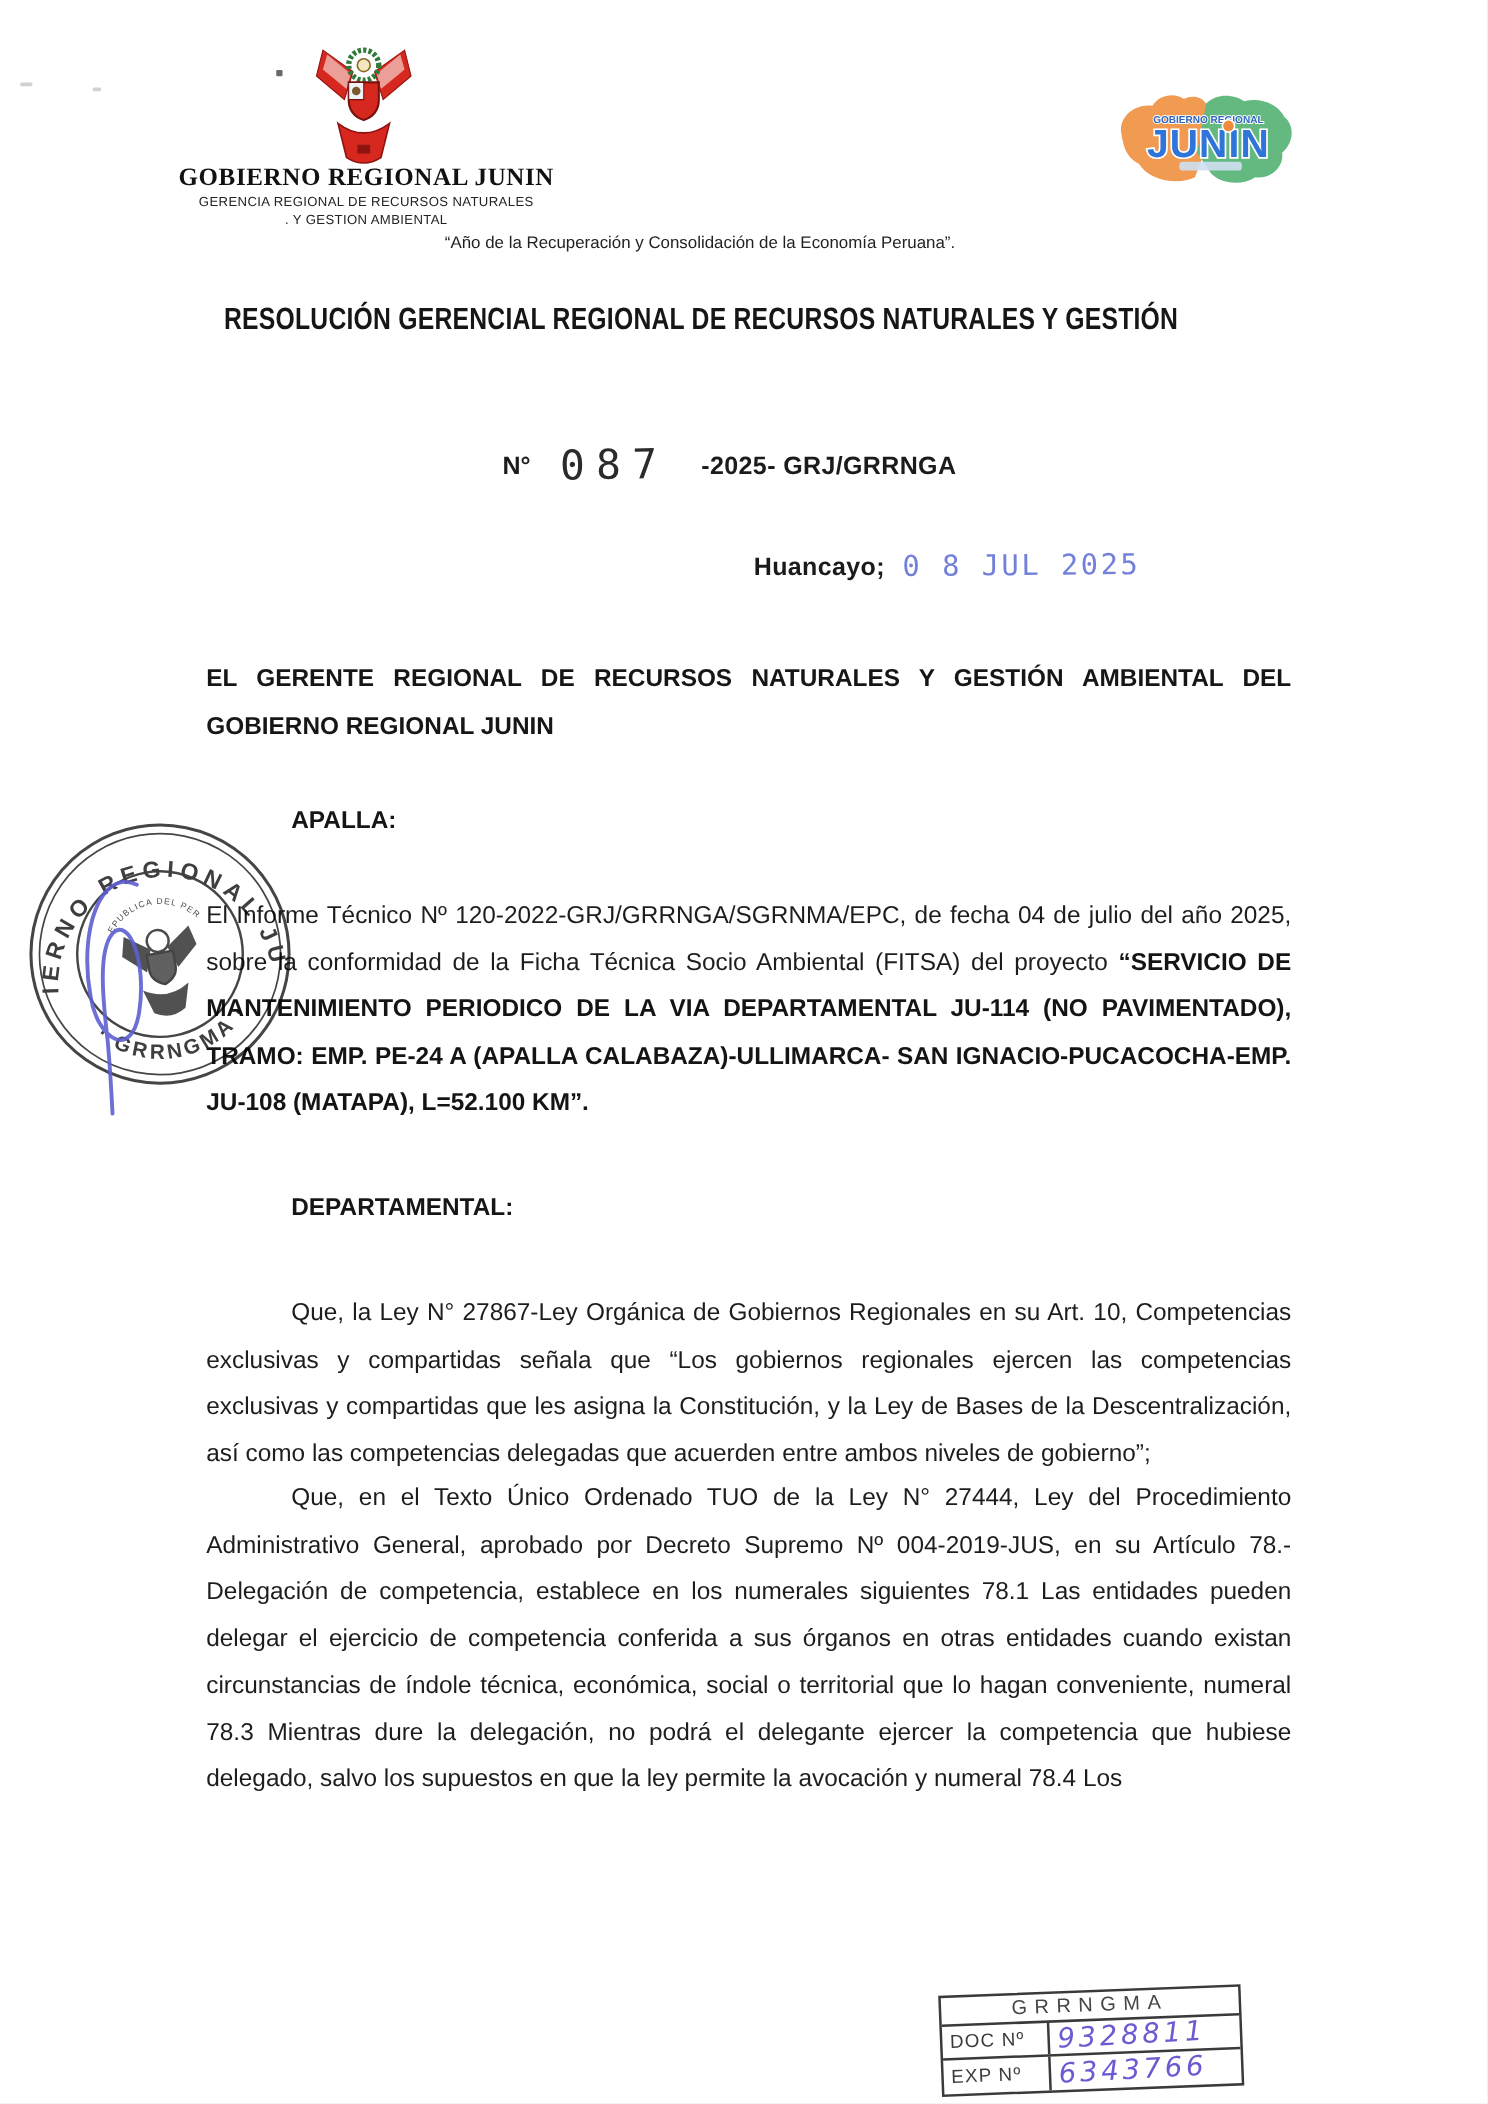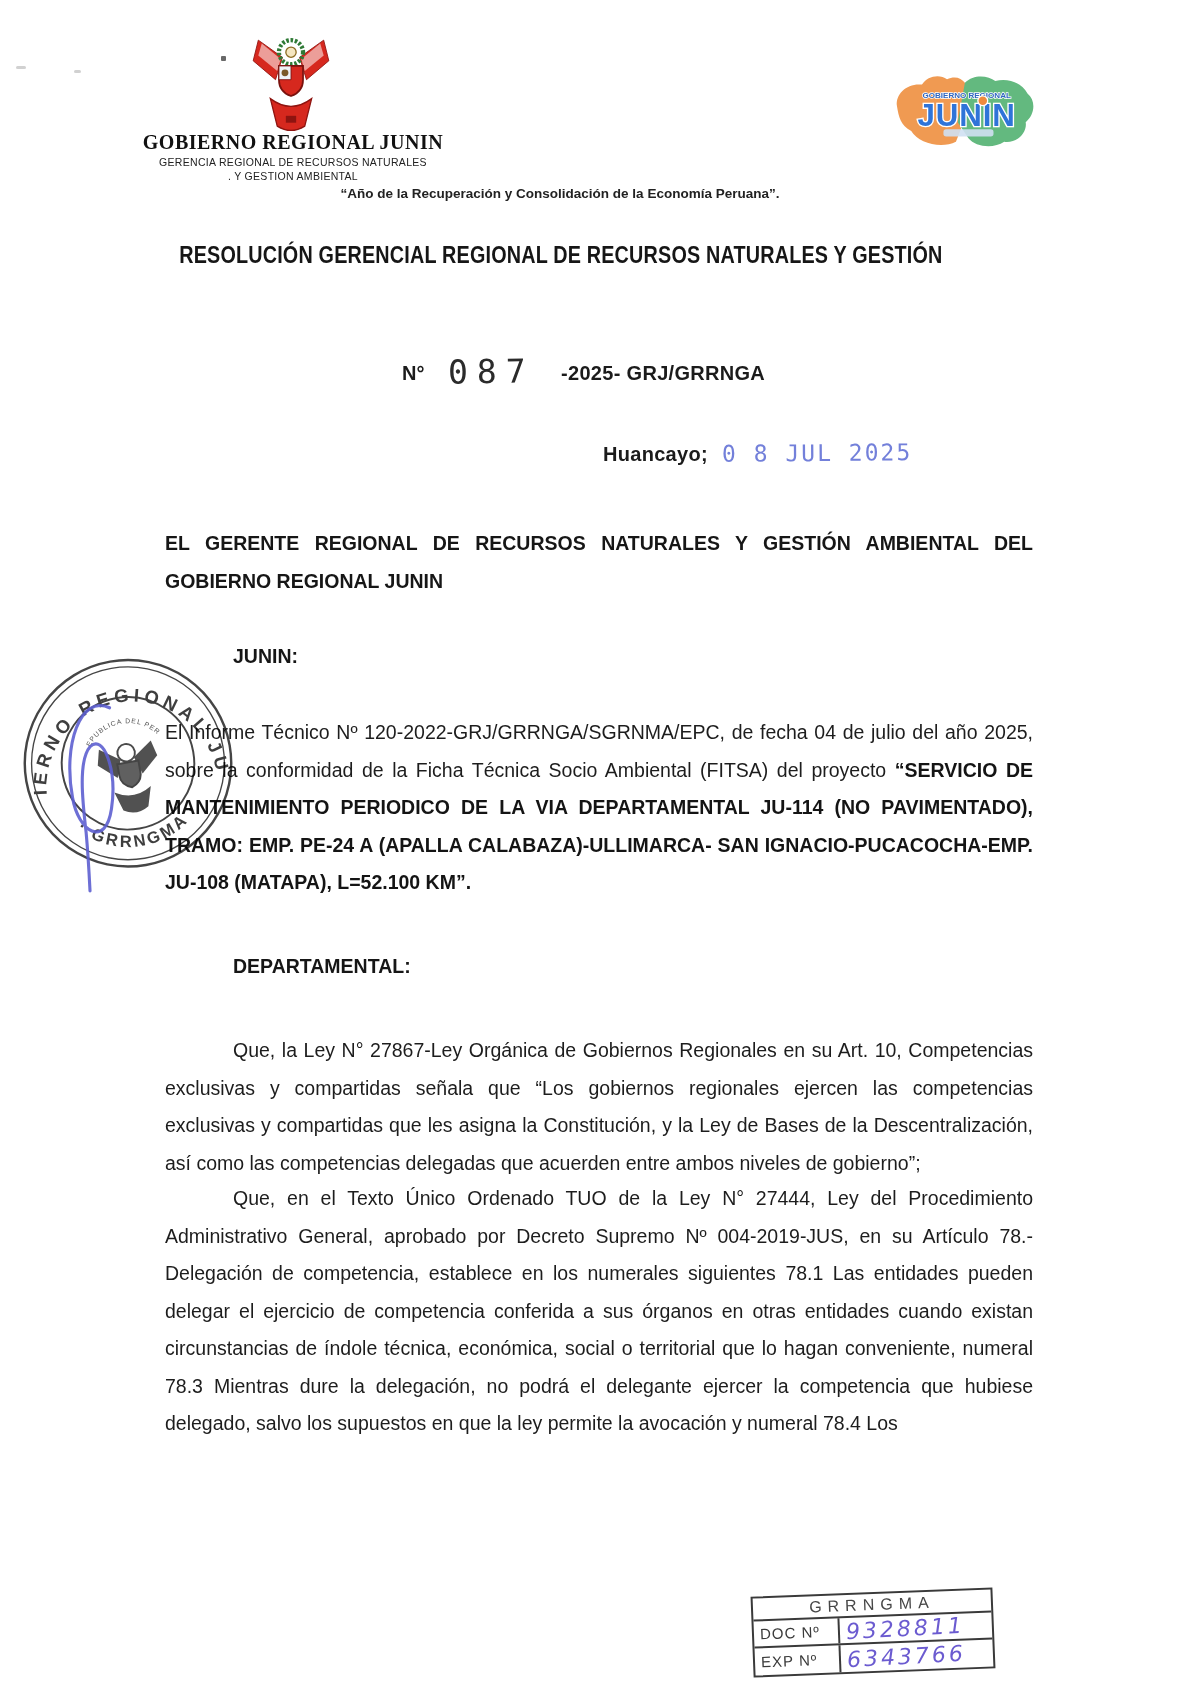--- a/index.html
+++ b/index.html
@@ -9,21 +9,21 @@
     background:#ffffff; overflow:hidden;
     font-family:"Liberation Sans", sans-serif; color:#1b1b1b;
   }
   
   .crest { position:absolute; left:248px; top:33px; }
   .org-block { position:absolute; left:137px; top:131px; width:312px; text-align:center; }
   .org-name { font-family:"Liberation Serif", serif; font-weight:bold; font-size:20px; letter-spacing:.5px; color:#111; }
   .org-sub { font-size:10.5px; letter-spacing:.3px; color:#222; margin-top:2px; }
   .junin-logo { position:absolute; left:888px; top:68px; }
   .quote { position:absolute; left:200px; top:186px; width:720px; text-align:center;
-           font-size:13.5px; font-weight:bold; color:#222; }
+           font-size:13.5px; font-weight:normal; color:#222; }
   .speck { position:absolute; background:#9a9a9a; border-radius:50%; opacity:.45; }
   .speck.s1 { left:16px; top:66px; width:10px; height:3px; border-radius:2px; }
   .speck.s2 { left:74px; top:70px; width:7px; height:3px; border-radius:2px; }
   .speck.s3 { left:221px; top:56px; width:5px; height:5px; background:#444; opacity:.8; border-radius:1px; }
   
   .title { position:absolute; left:146px; top:243px; width:830px; text-align:center; }
   .title .t-line { display:inline-block; font-weight:bold; font-size:21.5px; color:#161616;
                    transform:scale(.92,1.14); transform-origin:center; letter-spacing:.2px; }
   .title .t2 { margin-top:17px; }
   
@@ -118,21 +118,21 @@
   <div class="dateline">
     <span class="city">Huancayo;</span>
     <span class="stamp-date">0 8 JUL 2025</span>
   </div>
 
   <div class="addressee">
     <div class="just">EL GERENTE REGIONAL DE RECURSOS NATURALES Y GESTIÓN AMBIENTAL DEL</div>
     <div>GOBIERNO REGIONAL JUNIN</div>
   </div>
 
-  <div class="sec-head visto-head">JUNIN:</div>
+  <div class="sec-head visto-head">APALLA:</div>
 
   <div class="para p-visto">
     <span>El Informe Técnico Nº 120-2022-GRJ/GRRNGA/SGRNMA/EPC, de fecha 04 de julio del año 2025, sobre la conformidad de la Ficha Técnica Socio Ambiental (FITSA) del proyecto </span><b>“SERVICIO DE MANTENIMIENTO PERIODICO DE LA VIA DEPARTAMENTAL JU-114 (NO PAVIMENTADO), TRAMO: EMP. PE-24 A (APALLA CALABAZA)-ULLIMARCA- SAN IGNACIO-PUCACOCHA-EMP. JU-108 (MATAPA), L=52.100 KM”.</b>
   </div>
 
   <div class="sec-head cons-head">DEPARTAMENTAL:</div>
 
   <div class="para p-cons1">Que, la Ley N° 27867-Ley Orgánica de Gobiernos Regionales en su Art. 10, Competencias exclusivas y compartidas señala que “Los gobiernos regionales ejercen las competencias exclusivas y compartidas que les asigna la Constitución, y la Ley de Bases de la Descentralización, así como las competencias delegadas que acuerden entre ambos niveles de gobierno”;</div>
   <div class="para p-cons2">Que, en el Texto Único Ordenado TUO de la Ley N° 27444, Ley del Procedimiento Administrativo General, aprobado por Decreto Supremo Nº 004-2019-JUS, en su Artículo 78.- Delegación de competencia, establece en los numerales siguientes 78.1 Las entidades pueden delegar el ejercicio de competencia conferida a sus órganos en otras entidades cuando existan circunstancias de índole técnica, económica, social o territorial que lo hagan conveniente, numeral 78.3 Mientras dure la delegación, no podrá el delegante ejercer la competencia que hubiese delegado, salvo los supuestos en que la ley permite la avocación y numeral  78.4 Los</div>
 

